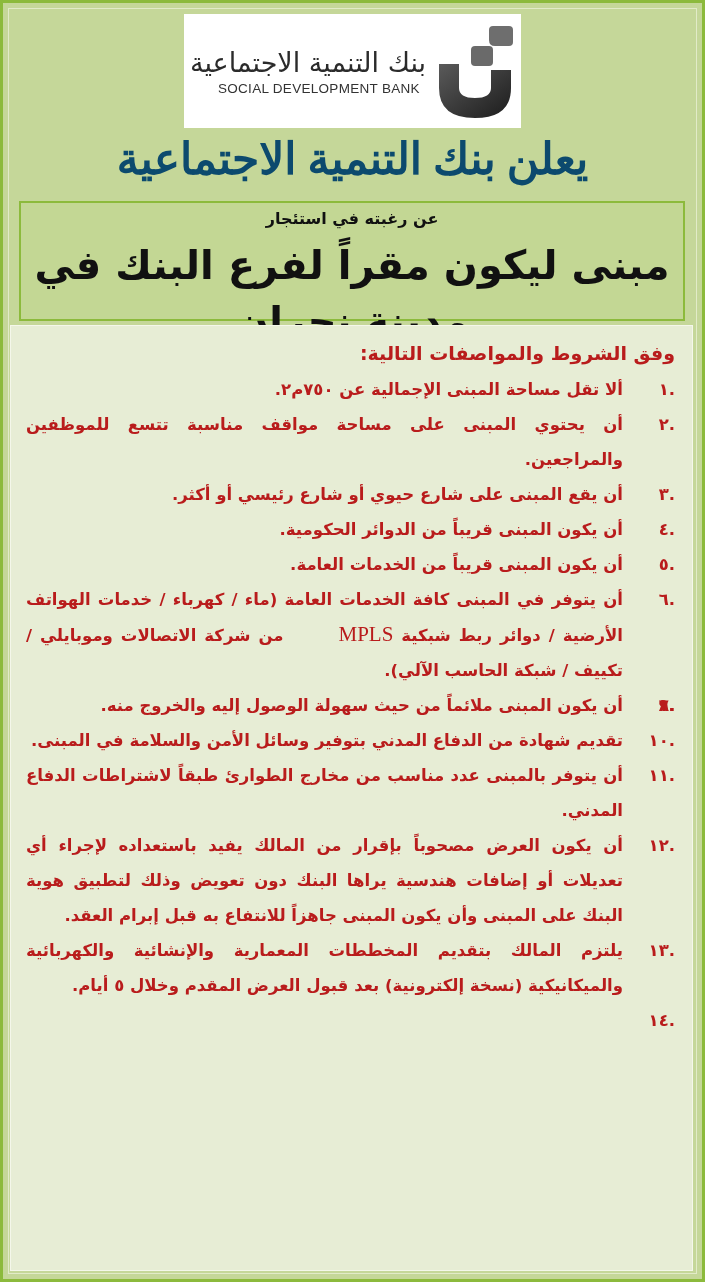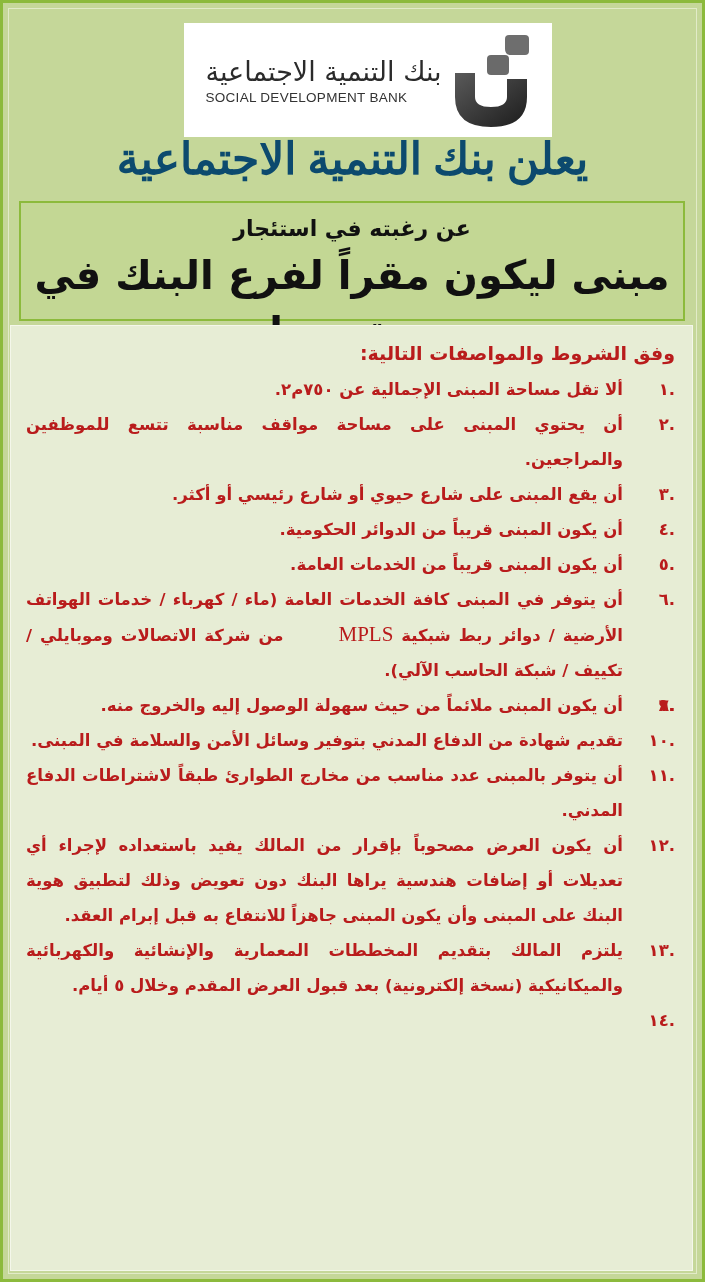--- a/index.html
+++ b/index.html
@@ -13,50 +13,50 @@
     position:absolute; left:0; top:0; width:705px; height:1282px;
     box-sizing:border-box;
     border:3px solid #8cba3c;
     background:#c5d799;
   }
   .frame-inner {
     position:absolute; left:5px; top:5px; right:5px; bottom:5px;
     border:1px solid #e2ebc8;
   }
   .logo-box {
-    position:absolute; left:184px; top:23px; width:368px; height:114px;
+    position:absolute; left:184px; top:14px; width:337px; height:114px;
     background:#ffffff;
     display:flex; align-items:center; justify-content:center; gap:9px;
     direction:ltr;
   }
   .logo-text { display:flex; flex-direction:column; align-items:flex-start; }
   .logo-ar {
     font-family:"DejaVu Sans", sans-serif; font-size:27px; color:#2b2b2b;
     direction:rtl; line-height:32px; letter-spacing:-0.5px;
   }
   .logo-en {
     font-family:"Liberation Sans", sans-serif; font-size:13.5px; color:#333;
-    letter-spacing:0.3px; margin-top:2px;
+    letter-spacing:0.3px; margin-top:2px;margin-left:28px;
   }
   .logo-mark svg { display:block; }
   .headline {
     position:absolute; left:0; right:0; top:130px; text-align:center;
     font-family:Liberation Serif, serif; font-weight:bold;
     font-size:44px; color:#0c4a6e; direction:rtl; line-height:60px;
   }
   .title-box {
     position:absolute; left:19px; top:201px; width:666px; height:120px;
     box-sizing:border-box;
     border:2px solid #8cba3c;
     background:#c3d794;
     text-align:center; direction:rtl;
   }
   .title-sub {
-    font-family:"DejaVu Sans", sans-serif; font-weight:bold; font-size:22px;
-    color:#111; margin-top:10px; line-height:32px;
+    font-family:"DejaVu Sans", sans-serif; font-weight:bold; font-size:16px;
+    color:#111; line-height:32px;
   }
   .title-main {
     font-family:"DejaVu Sans", sans-serif; font-weight:bold; font-size:40px;
     color:#111; line-height:56px; margin-top:2px;
   }
   .body-panel {
     position:absolute; left:10px; top:325px; width:683px; height:946px;
     box-sizing:border-box;
     background:#e7edd5;
     border:1px solid #f4f7ea;

